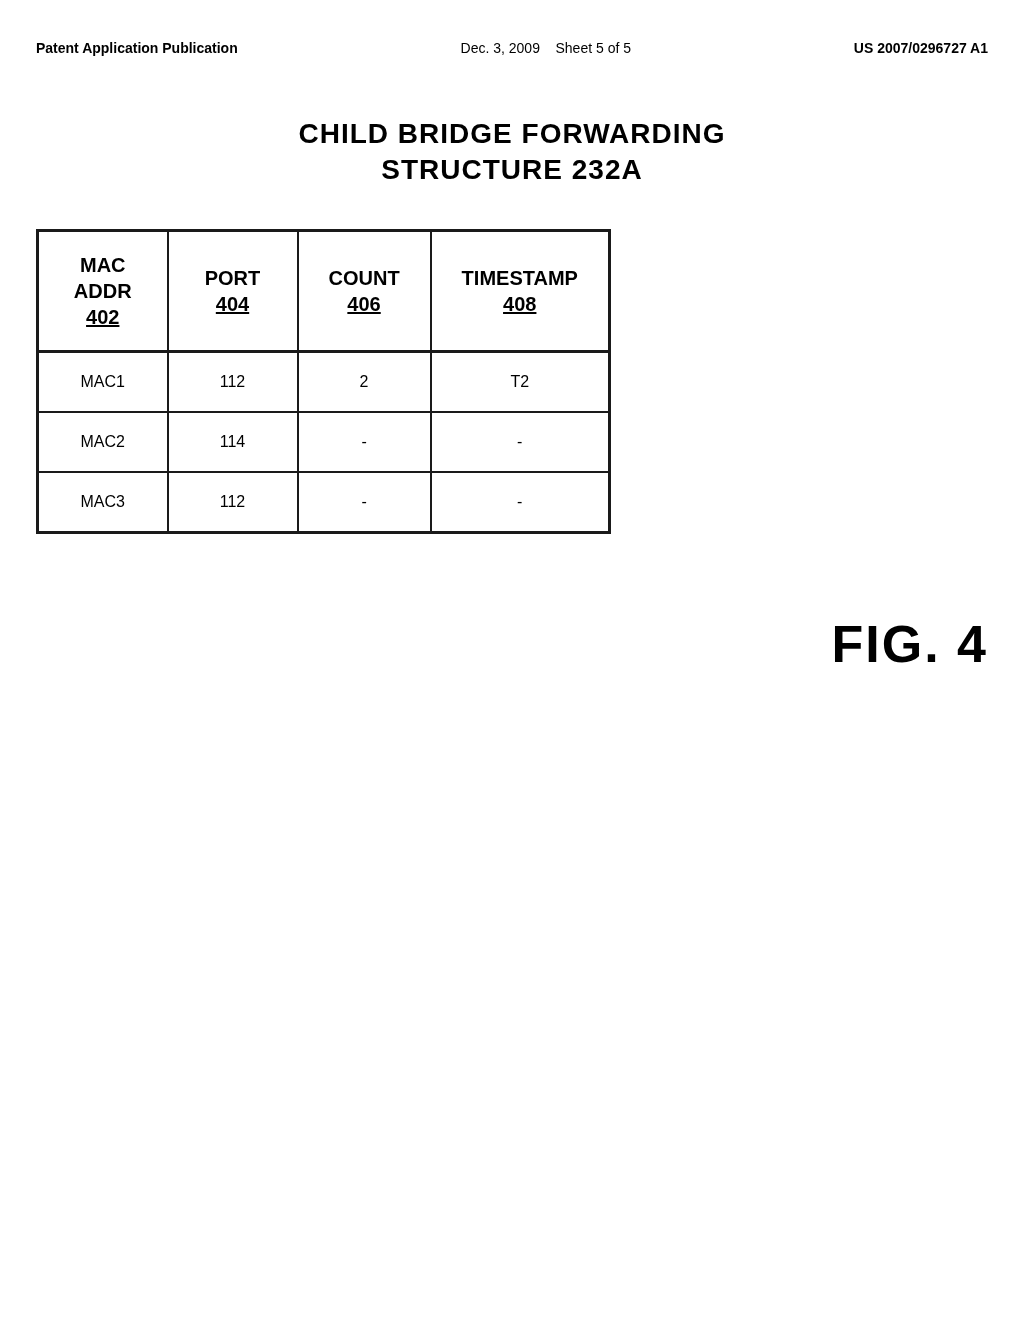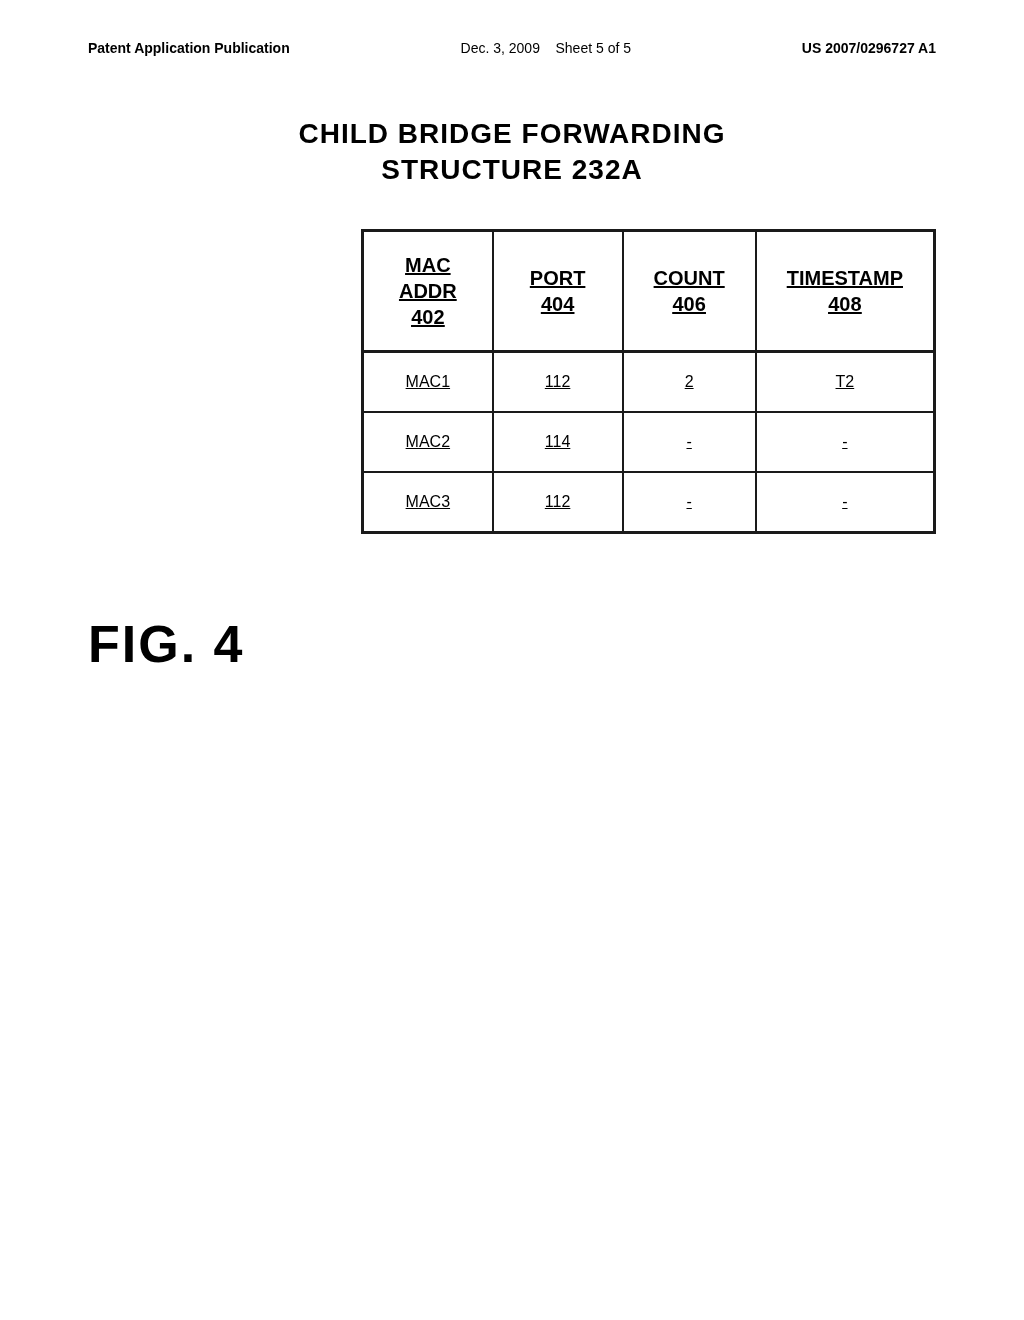--- a/index.html
+++ b/index.html
@@ -13,21 +13,21 @@
       font-family: 'Times New Roman', Times, serif;
       width: 1024px;
       min-height: 1320px;
       position: relative;
     }
 
     .page {
       width: 1024px;
       min-height: 1320px;
       background: #ffffff;
-      padding: 40px 88px;
+      padding: 40px 36px;
       position: relative;
     }
 
     .header-bar {
       display: flex;
       justify-content: space-between;
       align-items: flex-start;
       margin-bottom: 60px;
       font-size: 14px;
       font-family: Arial, Helvetica, sans-serif;
@@ -56,23 +56,22 @@
     .title-text {
       font-size: 28px;
       font-weight: bold;
       font-family: Arial, Helvetica, sans-serif;
       line-height: 1.3;
       letter-spacing: 1px;
     }
 
     .table-container {
       display: flex;
-      justify-content: flex-end;
+      justify-content: flex-start;
       margin-bottom: 80px;
-      text-decoration: underline;
     }
 
     .data-table {
       border-collapse: collapse;
       border: 3px solid #1a1a1a;
       font-family: Arial, Helvetica, sans-serif;
     }
 
     .data-table th, .data-table td {
       border: 2px solid #1a1a1a;
@@ -109,21 +108,21 @@
     .col-number {
       text-decoration: underline;
       font-weight: bold;
     }
 
     .header-row th {
       border-bottom: 3px solid #1a1a1a;
     }
 
     .fig-label {
-      text-align: left;
+      text-align: right;
       margin-top: 80px;
     }
 
     .fig-text {
       font-family: Arial, Helvetica, sans-serif;
       font-size: 52px;
       font-weight: bold;
       letter-spacing: 2px;
     }
   </style>

